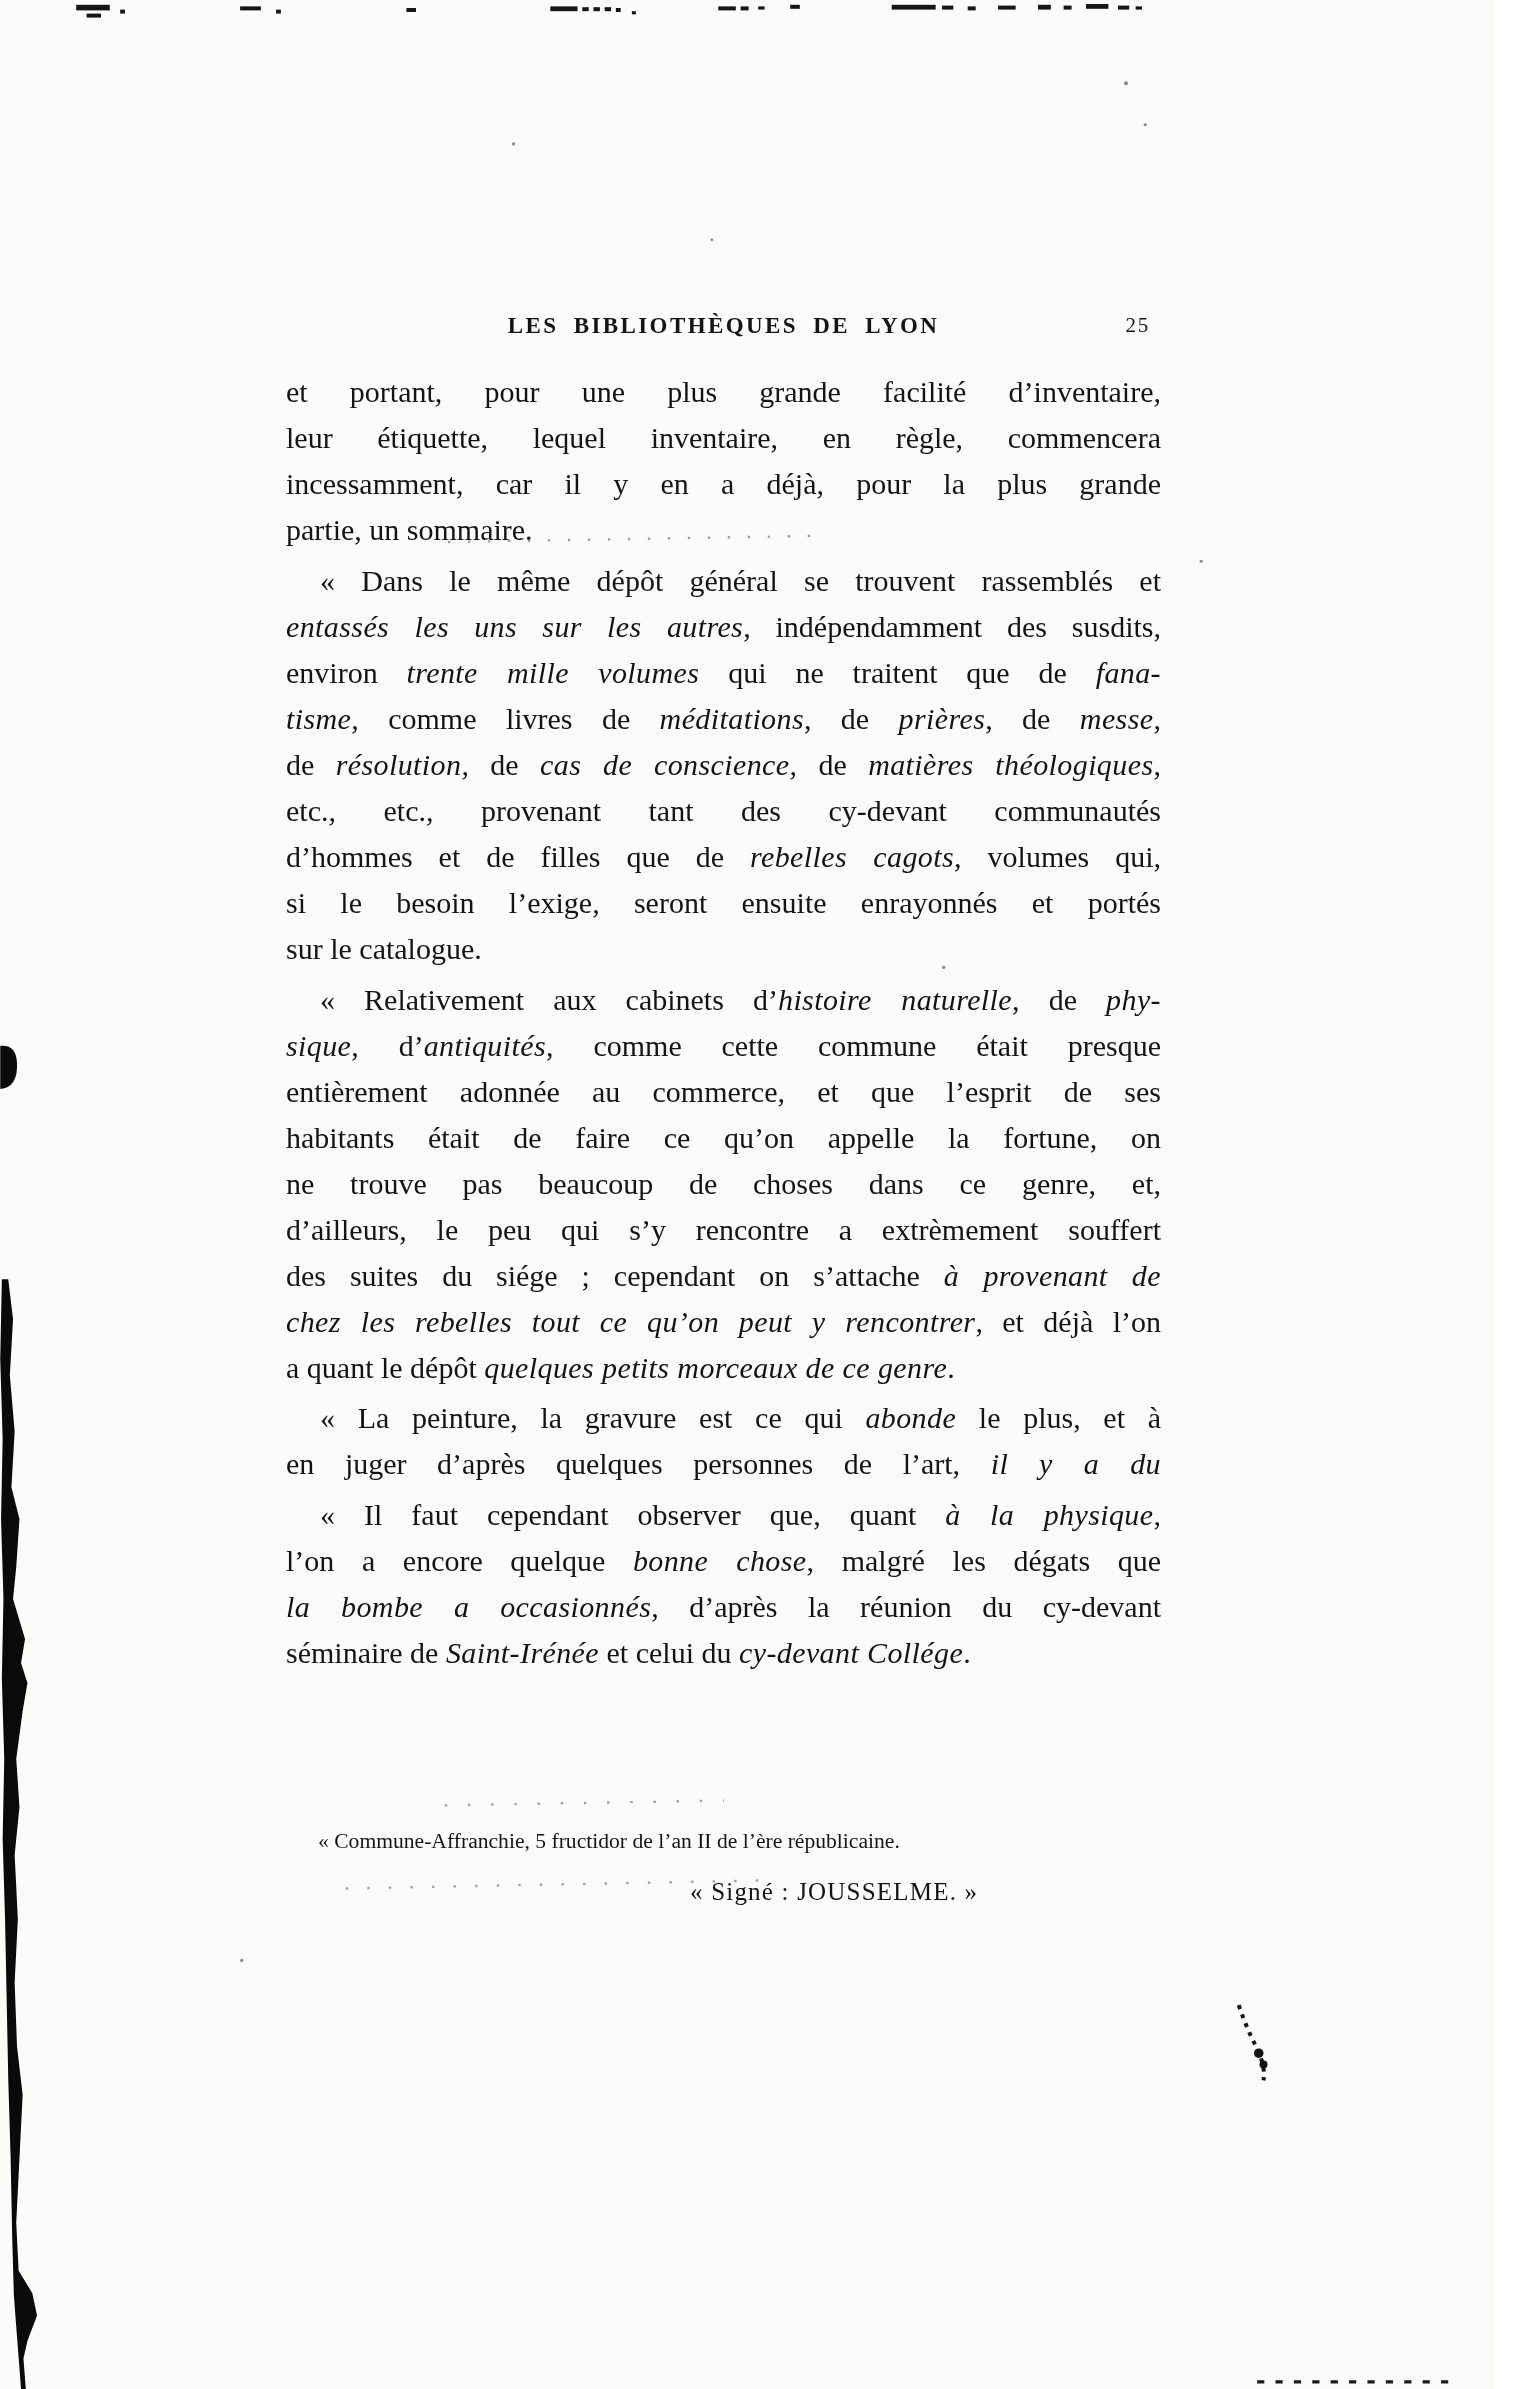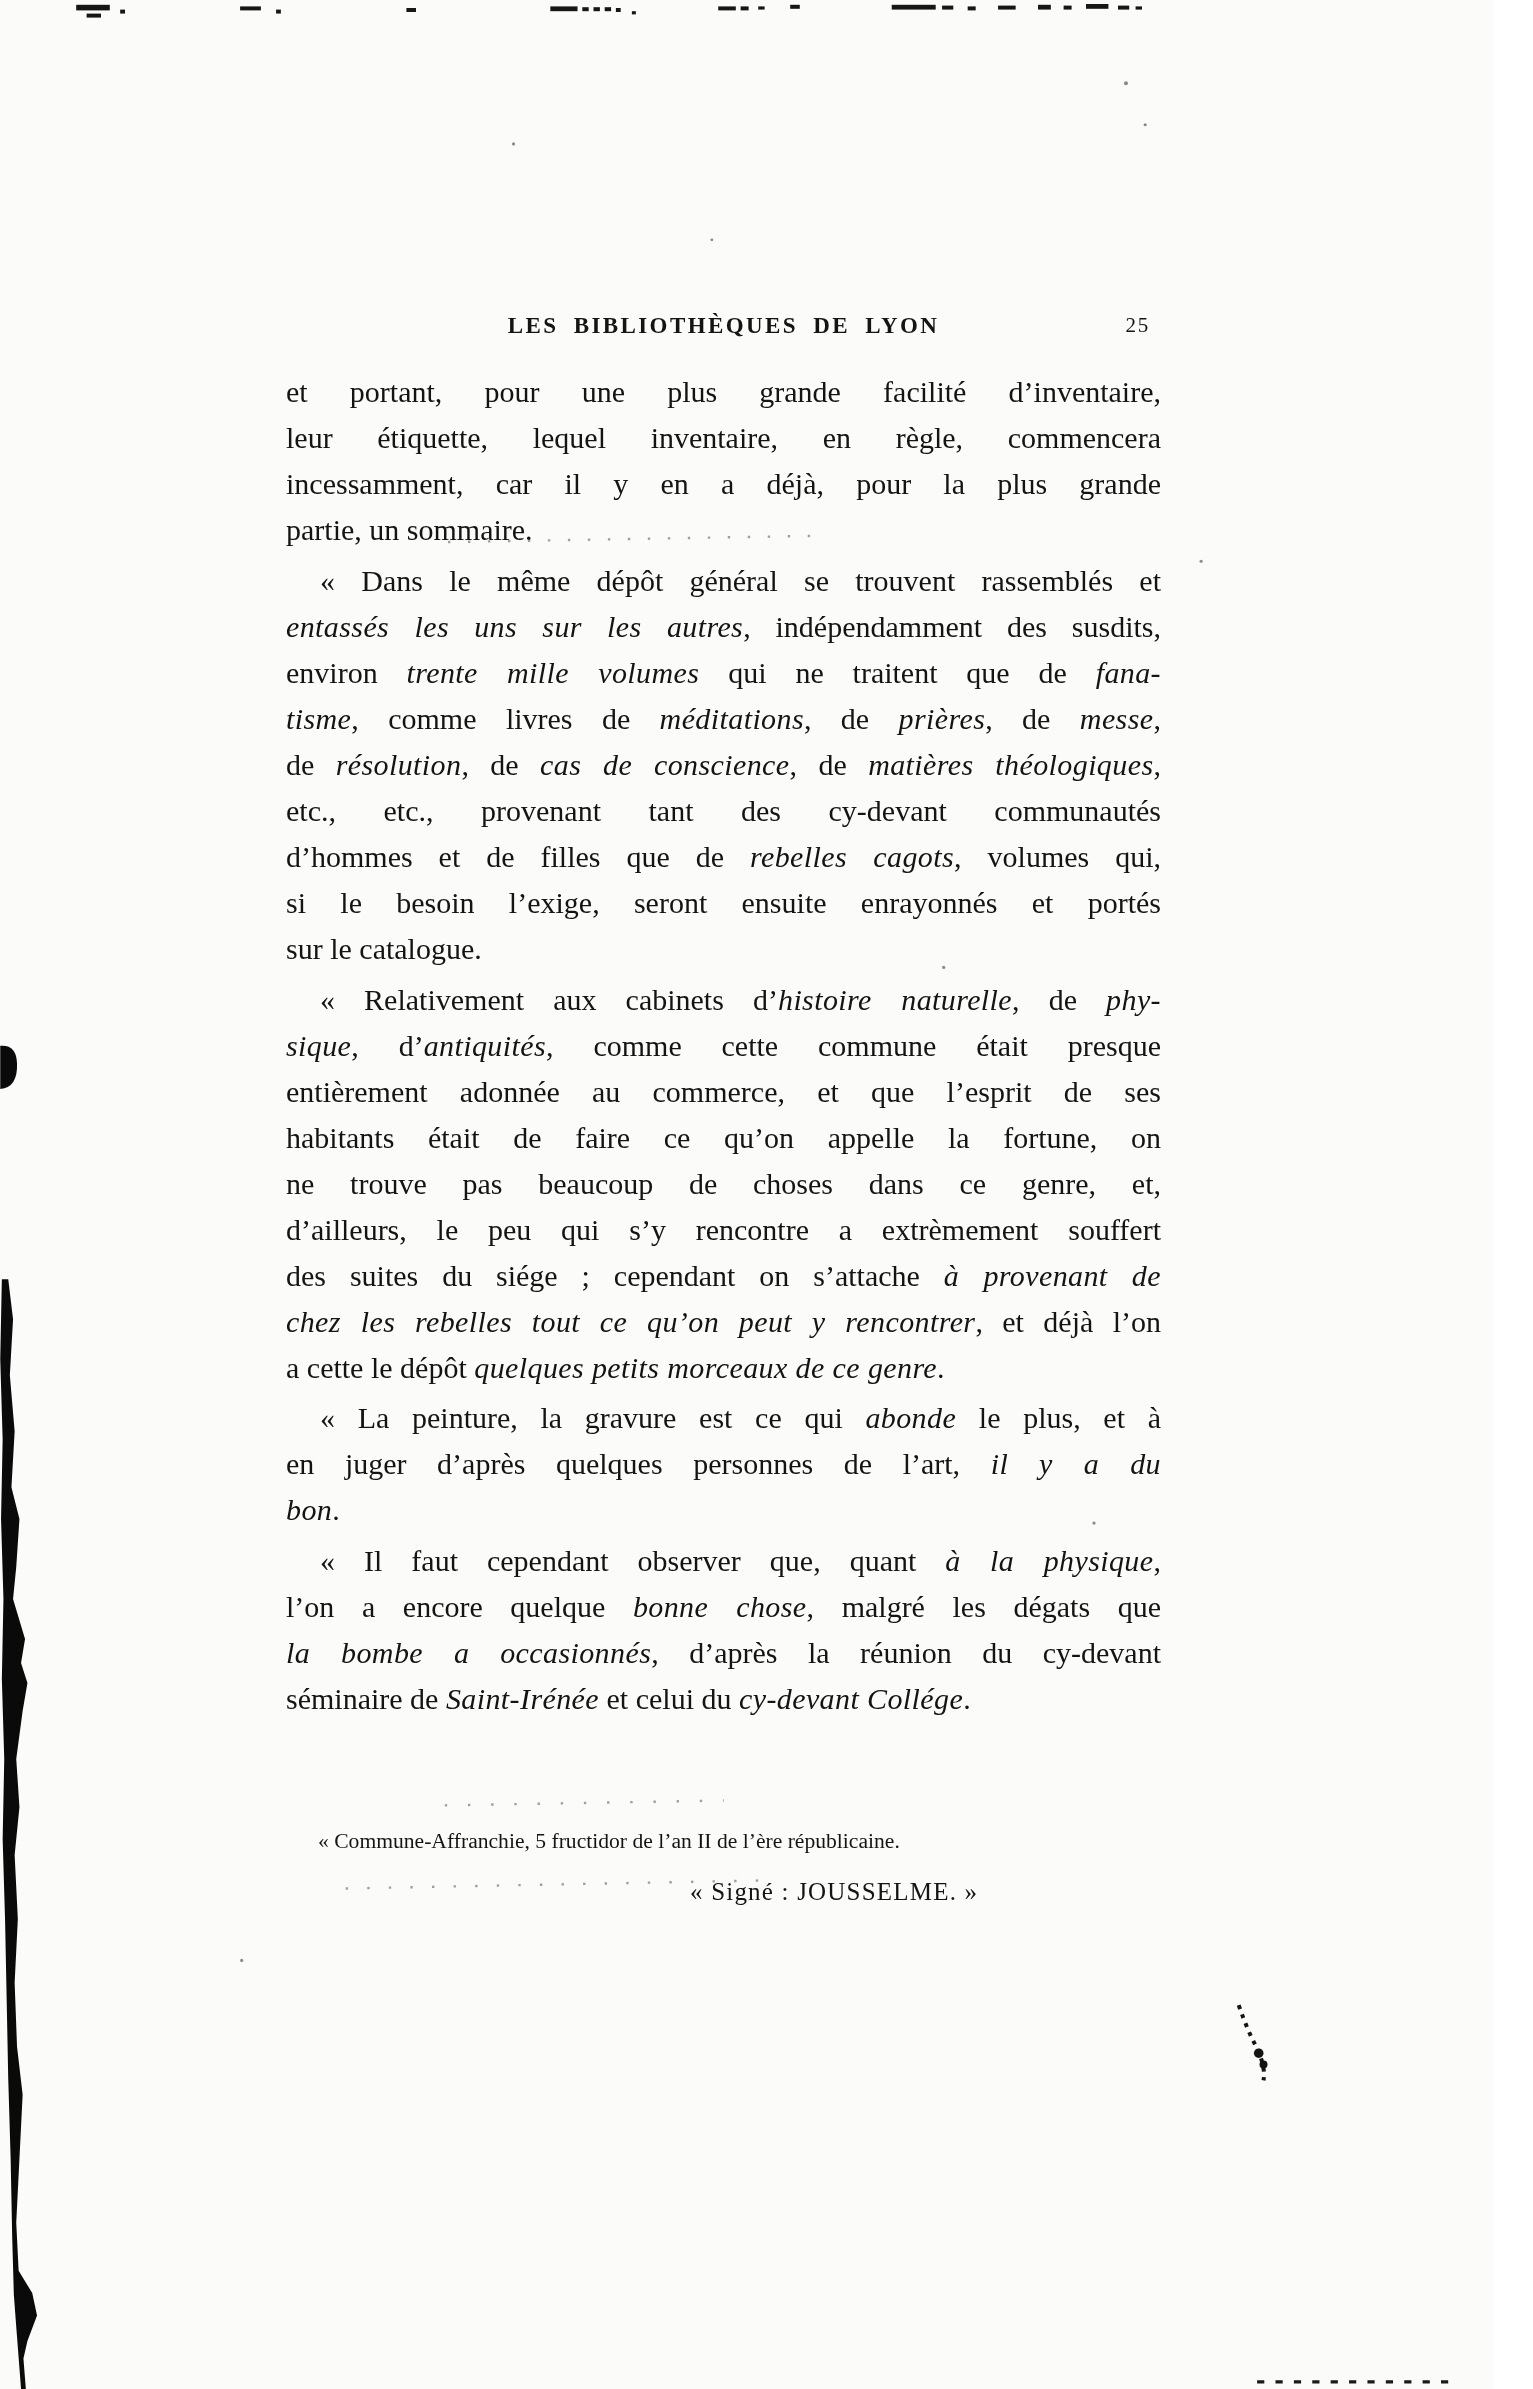--- a/index.html
+++ b/index.html
@@ -106,26 +106,25 @@
       </div>
       <div class="para indent">
         <div class="line"><span>« Relativement aux cabinets d’</span><i>histoire naturelle</i><span>, de </span><i>phy-</i></div>
         <div class="line"><i>sique</i><span>, d’</span><i>antiquités</i><span>, comme cette commune était presque</span></div>
         <div class="line"><span>entièrement adonnée au commerce, et que l’esprit de ses</span></div>
         <div class="line"><span>habitants était de faire ce qu’on appelle la fortune, on</span></div>
         <div class="line"><span>ne trouve pas beaucoup de choses dans ce genre, et,</span></div>
         <div class="line"><span>d’ailleurs, le peu qui s’y rencontre a extrèmement souffert</span></div>
         <div class="line"><span>des suites du siége ; cependant on s’attache </span><i>à provenant de</i></div>
         <div class="line"><i>chez les rebelles tout ce qu’on peut y rencontrer</i><span>, et déjà l’on</span></div>
-        <div class="line last"><span>a cette le dépôt </span><i>quelques petits morceaux de ce genre</i><span>.</span></div>
+        <div class="line last"><span>a quant le dépôt </span><i>quelques petits morceaux de ce genre</i><span>.</span></div>
       </div>
       <div class="para indent">
         <div class="line"><span>« La peinture, la gravure est ce qui </span><i>abonde</i><span> le plus, et à</span></div>
         <div class="line"><span>en juger d’après quelques personnes de l’art, </span><i>il y a du</i></div>
-        <div class="line last"><i>bon</i><span>.</span></div>
       </div>
       <div class="para indent">
         <div class="line"><span>« Il faut cependant observer que, quant </span><i>à la physique</i><span>,</span></div>
         <div class="line"><span>l’on a encore quelque </span><i>bonne chose</i><span>, malgré les dégats que</span></div>
         <div class="line"><i>la bombe a occasionnés</i><span>, d’après la réunion du cy-devant</span></div>
         <div class="line last"><span>séminaire de </span><i>Saint-Irénée</i><span> et celui du </span><i>cy-devant Collége</i><span>.</span></div>
       </div>
     </div>
 
   <div class="column" style="position:absolute; top:1817px;">

